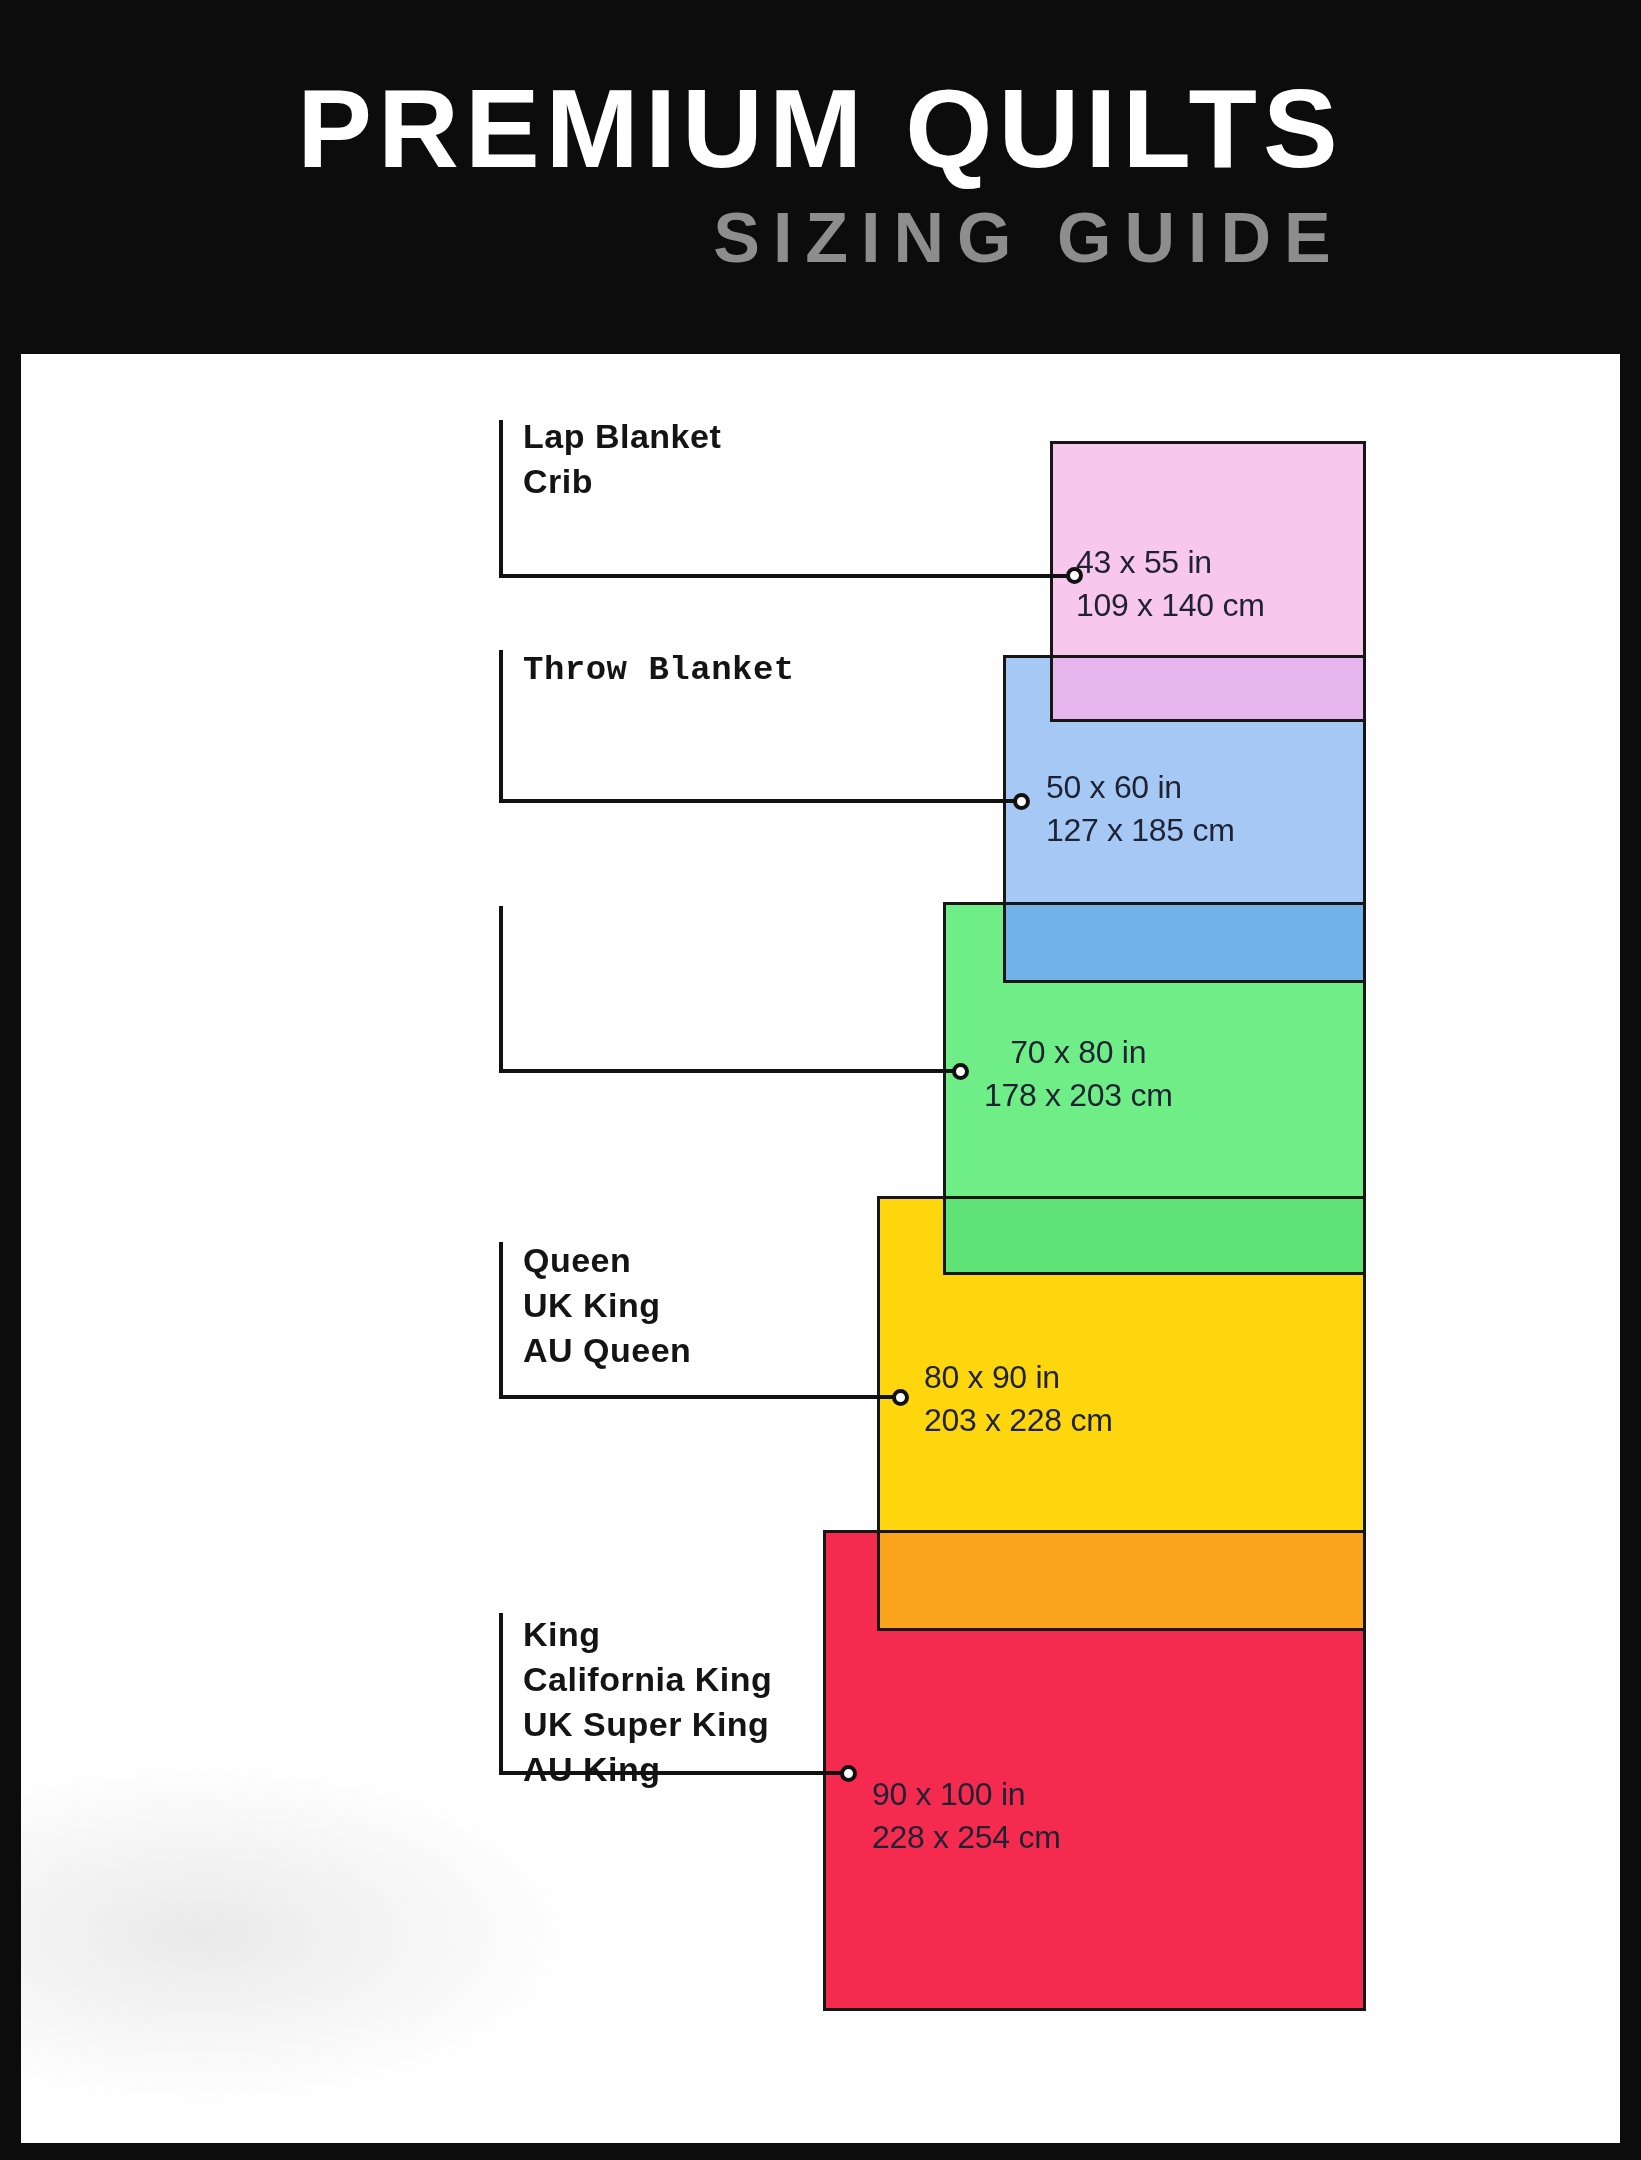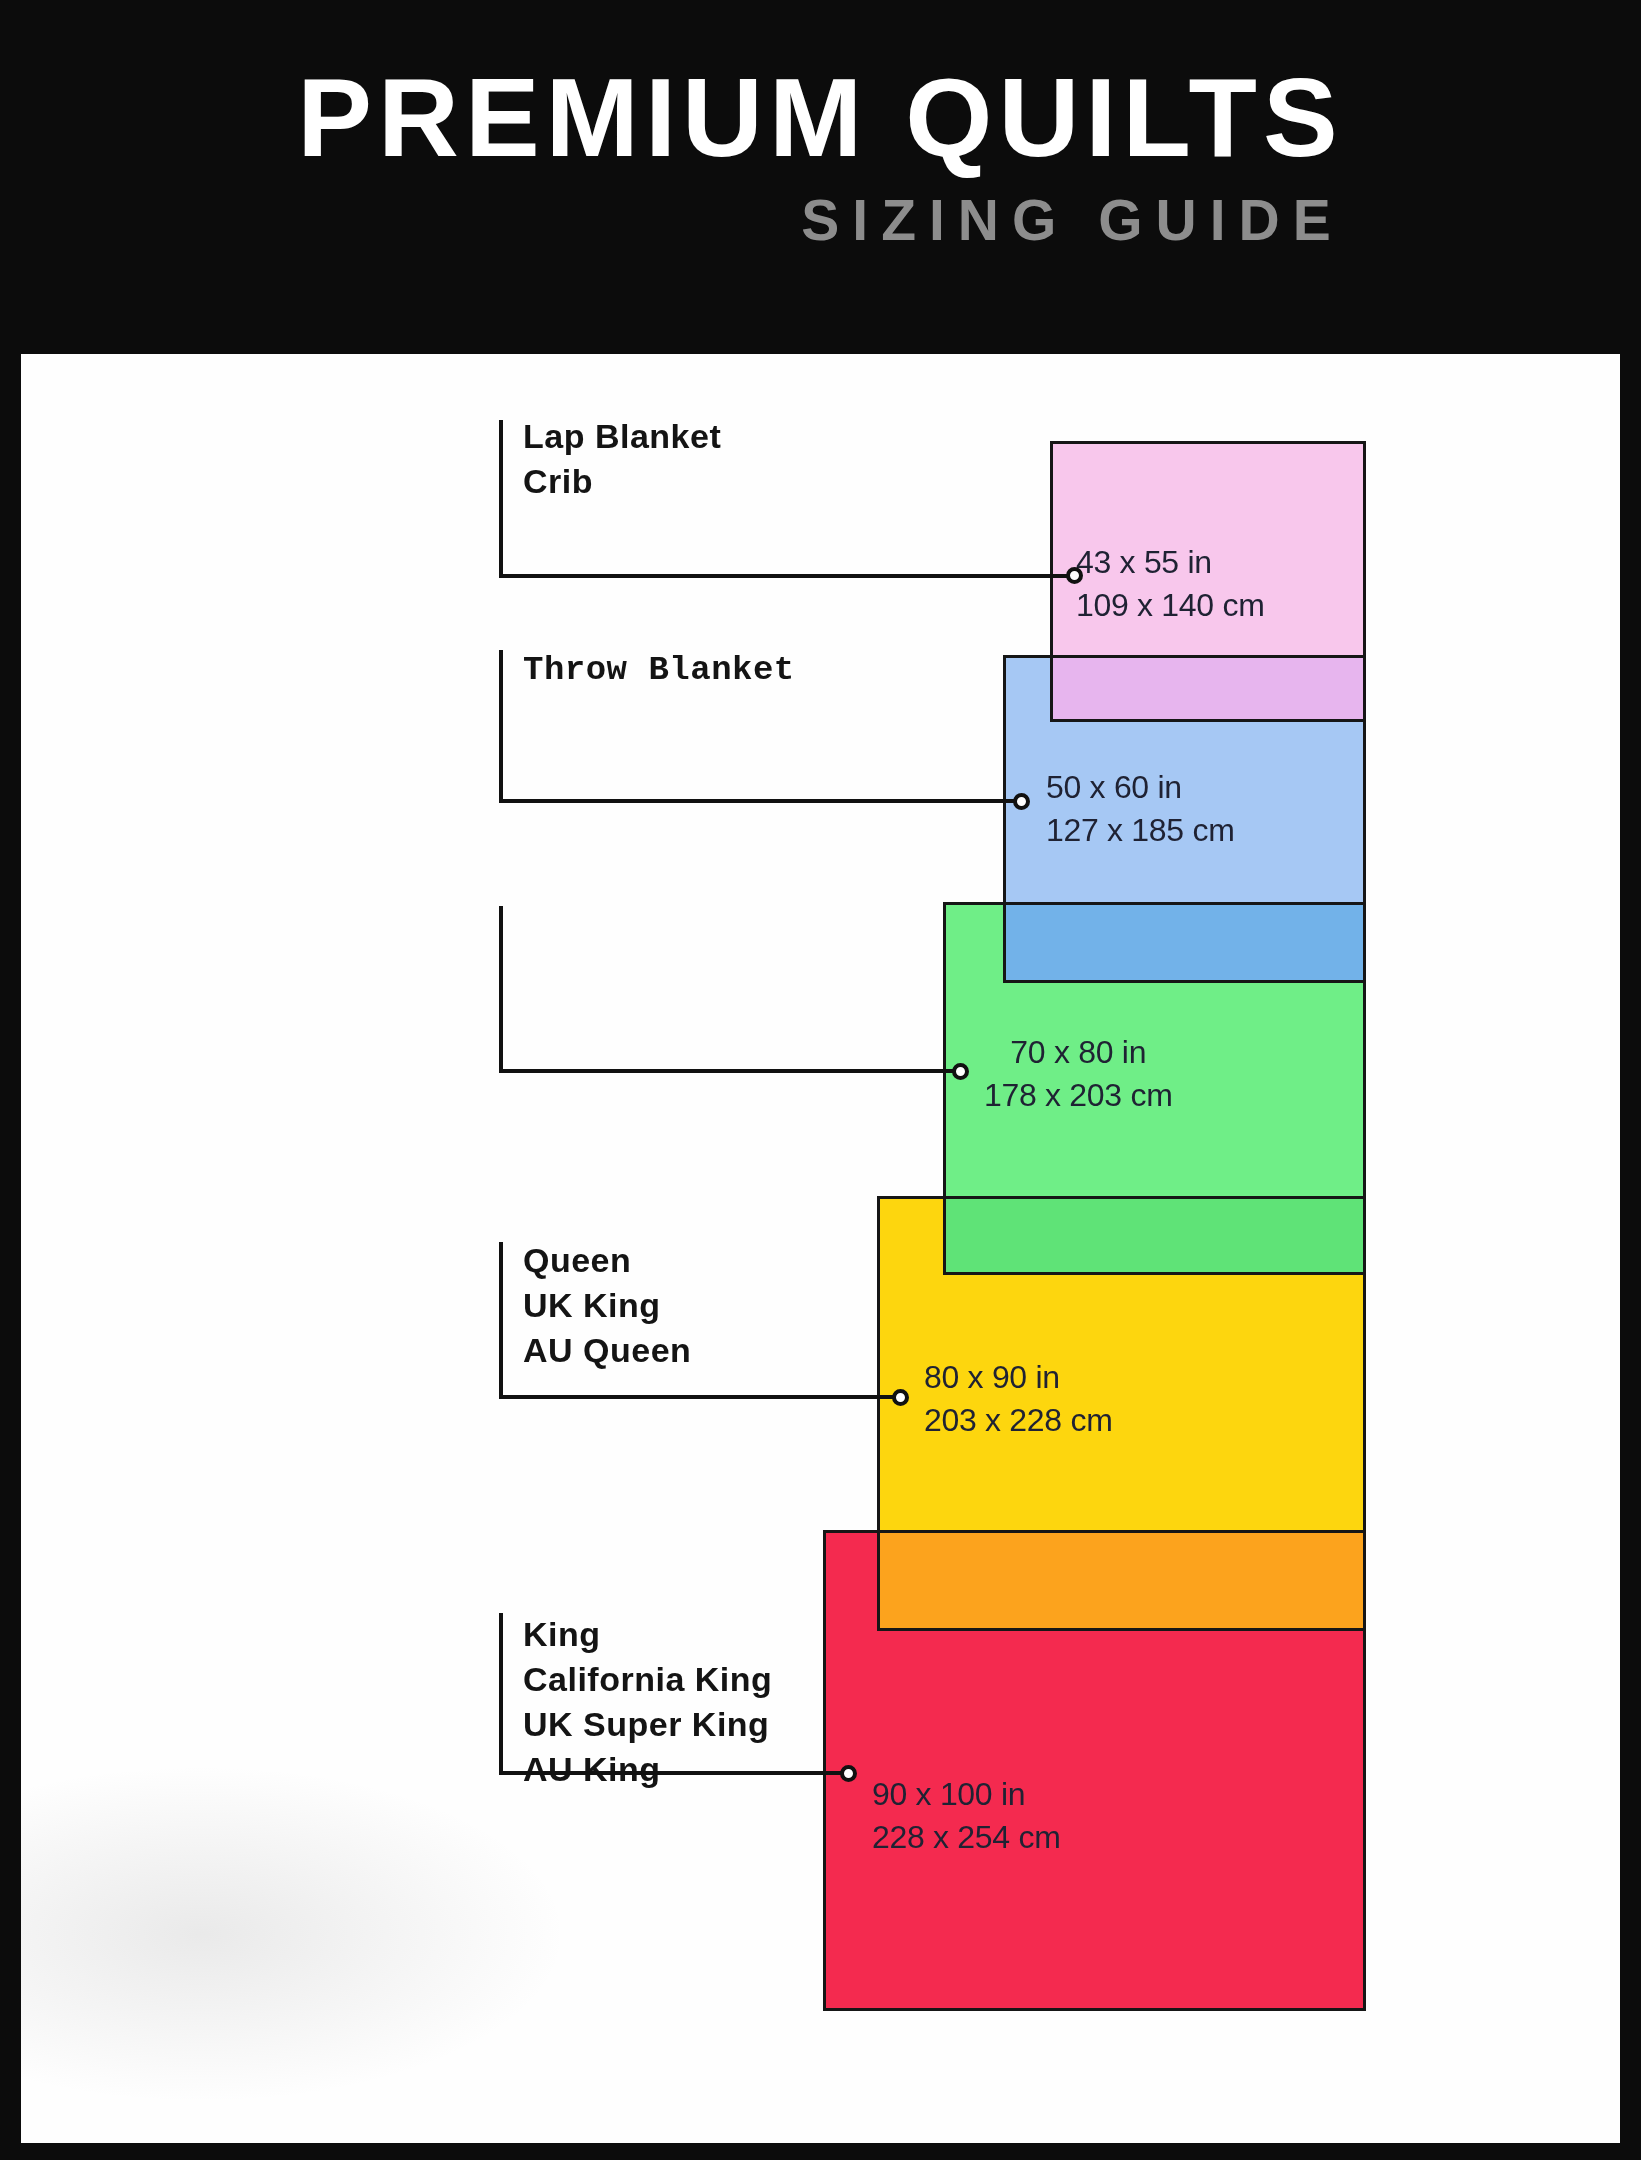--- a/index.html
+++ b/index.html
@@ -7,32 +7,32 @@
   body {
     background: #0c0c0c;
     font-family: "Liberation Sans", sans-serif;
     overflow: hidden;
     position: relative;
   }
   .page { position: absolute; inset: 0; }
 
   
   .header { position: absolute; left: 0; top: 0; width: 100%; height: 354px; }
-  .header-inner { width: fit-content; margin: 0 auto; padding-top: 56px; }
+  .header-inner { width: fit-content; margin: 11px auto; padding-top: 56px; }
   .title {
     color: #ffffff;
     font-size: 112px;
     font-weight: bold;
     letter-spacing: 6px;
     line-height: 1.1;
     white-space: nowrap;
   }
   .subtitle {
     color: #8d8d8d;
-    font-size: 57px;
+    font-size: 70px;
     font-weight: bold;
     letter-spacing: 13px;
     text-align: right;
     margin-top: 8px;
     white-space: nowrap;
   }
 
   
   .panel {
     position: absolute;

